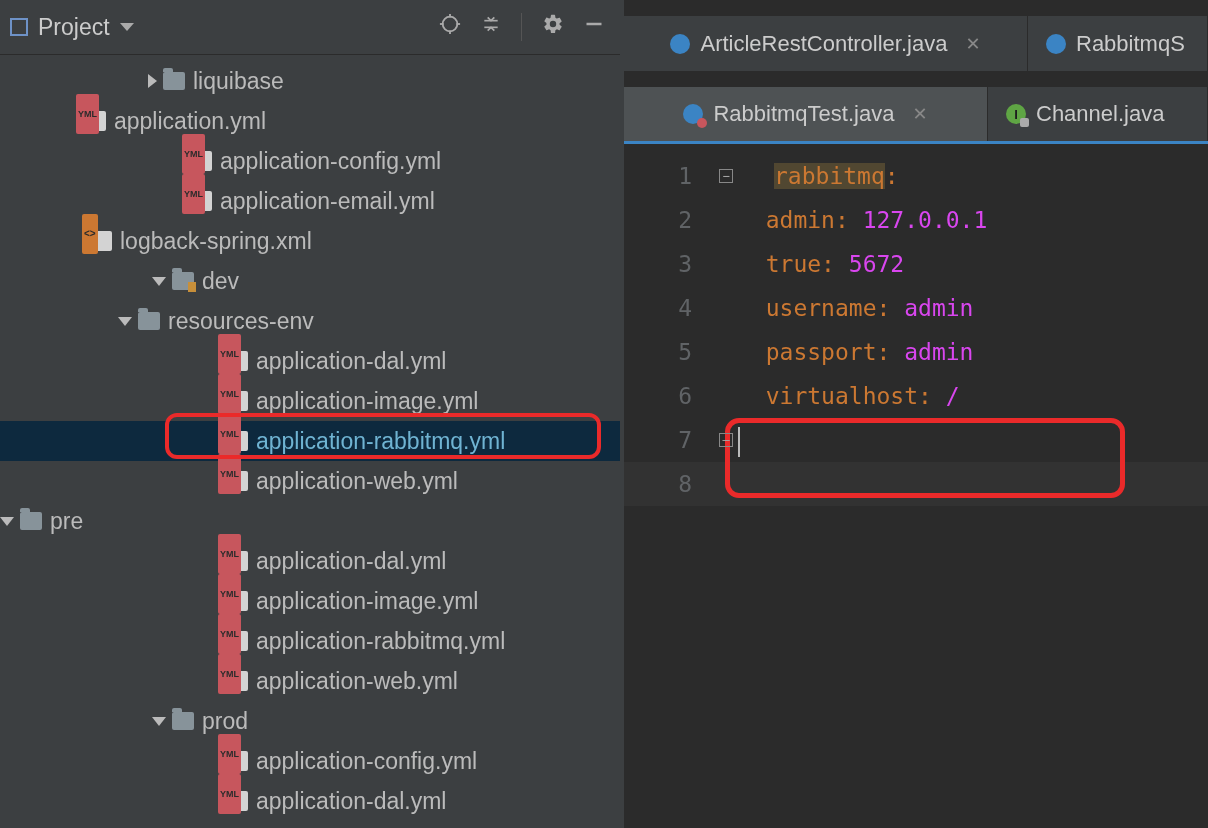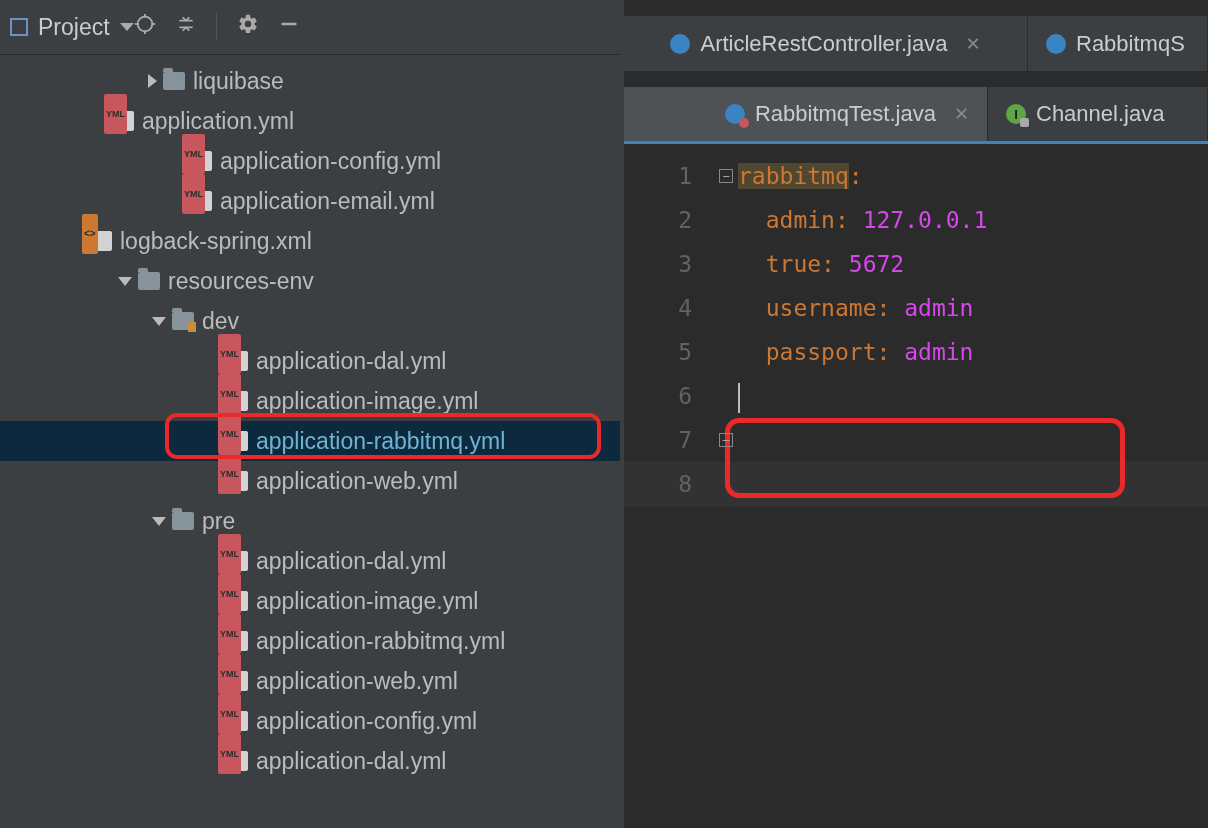--- a/index.html
+++ b/index.html
@@ -11,20 +11,21 @@
   overflow:hidden;
   position:relative;
 }
 .left-panel {
   position:absolute; left:0; top:0; width:620px; height:828px;
   background:#3c3f41;
 }
 .left-header {
   height:55px; display:flex; align-items:center; padding:0 10px;
   border-bottom:1px solid #2b2b2b;
+  justify-content: space-between;
 }
 .left-header-left { display:flex; align-items:center; }
 .left-header-right { display:flex; align-items:center; gap:20px; padding-right:6px;}
 .proj-label { font-size:23px; color:#cccccc; margin-left:4px; }
 .proj-icon {
   width:18px; height:18px; border:2px solid #6e92c7; margin-right:6px;
 }
 .tri-down {
   width:0;height:0;border-left:7px solid transparent;border-right:7px solid transparent;
   border-top:8px solid #aaaaaa; margin-left:10px;
@@ -134,21 +135,21 @@
 .fold-col div { height:44px; display:flex; align-items:center; justify-content:center; }
 .fold-mark{
   width:14px;height:14px;border:1px solid #888; font-size:12px; line-height:12px;
   text-align:center; color:#aaa;
 }
 .code { padding-top:10px; }
 .code div { height:44px; white-space:pre; }
 .key { color:#cc7832; }
 .val { color:#d946ef; }
 .colon { color:#cc7832; }
-.hl { background:rgba(255,200,80,0.18); }
+.hl { background:rgba(255,200,80,0.18);margin-left:36px; }
 .caret {
   display:inline-block; width:2px; height:30px; background:#bbbbbb; vertical-align:middle;
 }
 .editor .cur-stripe{
   position:absolute; left:0; top:318px; width:100%; height:44px;
   background:#323232; z-index:0;
 }
 .editor > * { position:relative; z-index:1; }
 </style>
 </head>
@@ -192,82 +193,87 @@
       </span>
     </div>
   </div>
 
   <div class="tree">
     <div class="tree-row" style="padding-left:148px">
         <span class="arrow right"></span>
         <span class="folder-icon"></span>
         <span>liquibase</span>
       </div>
-    <div class="tree-row" style="padding-left:108px">
+    <div class="tree-row" style="padding-left:80px">
         <span class="yml-icon sp"></span>
         <span>application.yml</span>
       </div>
     <div class="tree-row" style="padding-left:186px">
         <span class="yml-icon sp"></span>
         <span>application-config.yml</span>
       </div>
     <div class="tree-row" style="padding-left:186px">
         <span class="yml-icon sp"></span>
         <span>application-email.yml</span>
       </div>
     <div class="tree-row" style="padding-left:86px">
         <span class="xml-icon"></span>
         <span>logback-spring.xml</span>
+      </div>
+    <div class="tree-row" style="padding-left:152px">
+        <span class="arrow down"></span>
+        <span class="folder-icon marked"></span>
+        <span>dev</span>
       </div>
     <div class="tree-row" style="padding-left:118px">
         <span class="arrow down"></span>
         <span class="folder-icon"></span>
         <span>resources-env</span>
       </div>
-    <div class="tree-row" style="padding-left:152px">
+    <div class="tree-row" style="padding-left:222px">
+        <span class="yml-icon"></span>
+        <span>application-dal.yml</span>
+      </div>
+    <div class="tree-row" style="padding-left:222px">
+        <span class="yml-icon"></span>
+        <span>application-image.yml</span>
+      </div>
+    <div class="tree-row selected" style="padding-left:222px">
+        <span class="yml-icon"></span>
+        <span>application-rabbitmq.yml</span>
+      </div>
+    <div class="tree-row" style="padding-left:222px">
+        <span class="yml-icon"></span>
+        <span>application-web.yml</span>
+      </div>
+    <div class="tree-row" style="">
         <span class="arrow down"></span>
-        <span class="folder-icon marked"></span>
-        <span>dev</span>
+        <span class="folder-icon"></span>
+        <span>pre</span>
       </div>
     <div class="tree-row" style="padding-left:222px">
         <span class="yml-icon"></span>
         <span>application-dal.yml</span>
       </div>
     <div class="tree-row" style="padding-left:222px">
         <span class="yml-icon"></span>
         <span>application-image.yml</span>
       </div>
-    <div class="tree-row selected" style="padding-left:222px">
+    <div class="tree-row" style="padding-left:222px">
         <span class="yml-icon"></span>
         <span>application-rabbitmq.yml</span>
       </div>
     <div class="tree-row" style="padding-left:222px">
         <span class="yml-icon"></span>
         <span>application-web.yml</span>
       </div>
     <div class="tree-row" style="padding-left:152px">
         <span class="arrow down"></span>
         <span class="folder-icon"></span>
-        <span>pre</span>
-      </div>
-    <div class="tree-row" style="padding-left:222px">
-        <span class="yml-icon"></span>
-        <span>application-dal.yml</span>
-      </div>
-    <div class="tree-row" style="padding-left:222px">
-        <span class="yml-icon"></span>
-        <span>application-image.yml</span>
-      </div>
-    <div class="tree-row" style="padding-left:222px">
-        <span class="yml-icon"></span>
-        <span>application-rabbitmq.yml</span>
-      </div>
-    <div class="tree-row" style="padding-left:222px">
-        <span class="yml-icon"></span>
-        <span>application-web.yml</span>
+        <span>prod</span>
       </div>
     <div class="tree-row" style="padding-left:222px">
         <span class="yml-icon"></span>
         <span>application-config.yml</span>
       </div>
     <div class="tree-row" style="padding-left:222px">
         <span class="yml-icon"></span>
         <span>application-dal.yml</span>
       </div>
   </div>
@@ -279,21 +285,21 @@
       <span class="circ-icon circ-c"></span>
       <span>ArticleRestController.java</span>
       <span class="close">✕</span>
     </div>
     <div class="tab" style="width:180px">
       <span class="circ-icon circ-c"></span>
       <span>RabbitmqS</span>
     </div>
   </div>
   <div class="tabbar row2">
-    <div class="tab active" style="flex:1;justify-content:flex-end">
+    <div class="tab active" style="flex:1;justify-content:center">
       <span class="circ-icon circ-test"></span>
       <span>RabbitmqTest.java</span>
       <span class="close">✕</span>
     </div>
     <div class="tab" style="width:220px">
       <span class="circ-icon circ-i">I</span>
       <span>Channel.java</span>
     </div>
   </div>
   <div class="tab-underline"></div>
@@ -323,19 +329,20 @@
           <span class="fold-mark">–</span>
         </div>
       <div></div>
     </div>
     <div class="code">
       <div><span class="key hl">rabbitmq</span><span class="colon">:</span></div>
       <div>  <span class="key">admin</span><span class="colon">:</span> <span class="val">127.0.0.1</span></div>
       <div>  <span class="key">true</span><span class="colon">:</span> <span class="val">5672</span></div>
       <div>  <span class="key">username</span><span class="colon">:</span> <span class="val">admin</span></div>
       <div>  <span class="key">passport</span><span class="colon">:</span> <span class="val">admin</span></div>
+      <div>  <span class="key">virtualhost</span><span class="colon">:</span> <span class="val">/</span></div>
       <div><span class="caret"></span></div>
     </div>
   </div>
 </div>
 
 <div class="highlight-box-1"></div>
 <div class="highlight-box-2"></div>
 
 </body></html>

